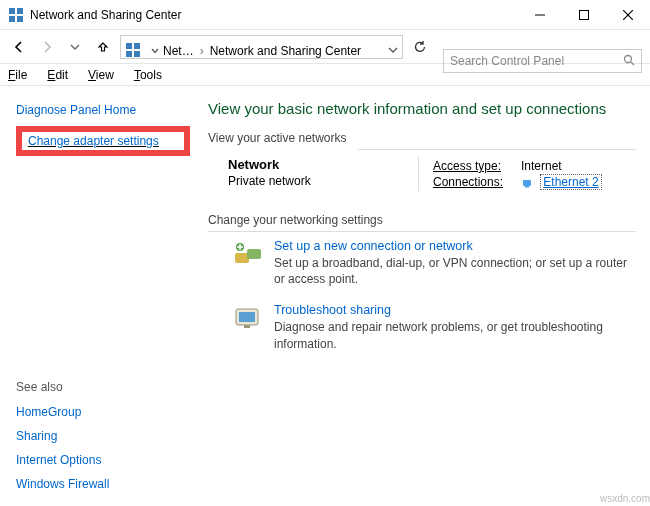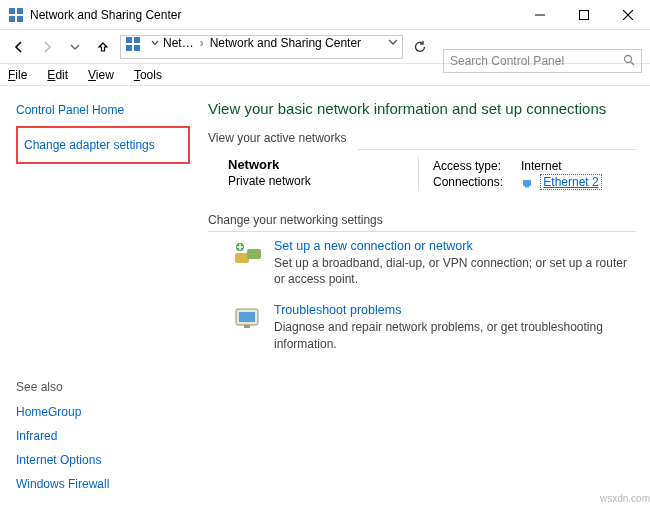--- a/index.html
+++ b/index.html
@@ -6,48 +6,48 @@
     body { font-family: "Segoe UI", Tahoma, sans-serif; font-size: 12px; color: #000; background: #fff; width: 650px; height: 506px; overflow: hidden; }
     .titlebar { height: 30px; display: flex; align-items: center; padding-left: 8px; border-bottom: 1px solid #e5e5e5; }
     .titlebar-icon { width: 16px; height: 16px; margin-right: 6px; display:inline-flex; align-items:center; justify-content:center; }
     .titlebar-title { flex: 1; font-size: 12px; }
     .winbtns { display: flex; }
     .winbtn { width: 44px; height: 30px; display: flex; align-items: center; justify-content: center; }
     .winbtn svg { width: 10px; height: 10px; }
     .toolbar { height: 34px; display: flex; align-items: center; padding: 0 8px; gap: 6px; border-bottom: 1px solid #e5e5e5; }
     .navbtn { width: 22px; height: 22px; display:flex; align-items:center; justify-content:center; color:#777; }
     .navbtn.enabled { color:#000; }
-    .addr { flex: 1; display:flex; align-items:flex-start; height:24px; border:1px solid #ccc; padding:0 4px; gap:4px; }
+    .addr { flex: 1; display:flex; align-items:flex-end; height:24px; border:1px solid #ccc; padding:0 4px; gap:4px; }
     .addr .crumb { color:#000; cursor:default; }
     .addr .sep { color:#777; padding:0 2px; }
     .addr-spacer { flex:1; }
     .refresh { width:22px; height:22px; display:flex; align-items:center; justify-content:center; }
     .search { width: 199px; height:24px; border:1px solid #ccc; display:flex; align-items:center; padding:0 6px; color:#888; margin-left:6px;margin-top:29px; }
     .search-text { flex:1; }
     .menubar { height: 22px; display:flex; align-items:center; padding: 2px 8px; gap: 20px; border-bottom: 1px solid #e5e5e5; }
     .menubar-item { font-size:12px; }
     .underline { text-decoration: underline; }
     .main { display:flex; height: calc(506px - 30px - 34px - 22px); }
     .sidebar { width: 200px; padding: 12px 10px 10px 16px; display:flex; flex-direction:column; }
     .side-link { color:#0066cc; font-size:12px; margin: 5px 0; cursor:pointer; }
-    .highlight-box { border: 2px solid #ef4444; padding: 10px 6px; margin: 4px 0; }
+    .highlight-box { border: 6px solid #ef4444; padding: 2px 6px; margin: 4px 0; text-decoration: underline; }
     .side-spacer { flex:1; }
     .see-also { color:#555; font-size:12px; margin-top:auto; margin-bottom:6px; }
     .content { flex:1; padding: 14px 14px 16px 8px; position:relative; }
     .page-title { color:#0a5a2a; font-size:15px; margin-bottom: 14px; }
     .section-head { font-size:12px; color:#444; padding-bottom:2px; position:relative; margin-bottom:10px; }
     .section-head::after { content:""; position:absolute; left:0; right:0; bottom:-3px; height:1px; background:#ddd; }
     .section-head.first::after { left:150px; }
     .netbox { display:flex; margin: 10px 0 22px 20px; }
     .netleft { width: 190px; }
     .netname { font-weight:bold; font-size:13px; }
     .nettype { font-size:12px; margin-top:2px; }
     .netright { padding-left:14px; border-left:1px solid #ddd; }
     .kv { display:flex; font-size:12px; margin:2px 0; }
-    .kv .k { width: 88px; }
+    .kv .k { width: 88px; text-decoration: underline; }
     .kv .v { }
     .conn-link { color:#0066cc; text-decoration:underline; border:1px dotted #666; padding:0 2px; }
     .conn-icon { width:12px; height:12px; display:inline-block; margin-right:4px; vertical-align:middle; }
     .task { display:flex; margin: 8px 0 16px 24px; }
     .task-icon { width:32px; height:32px; margin-right:10px; flex-shrink:0; display:flex; align-items:center; justify-content:center; }
     .task-body { }
     .task-title { color:#0066cc; font-size:12.5px; cursor:pointer; }
     .task-desc { font-size:12px; color:#444; margin-top:2px; line-height:1.35; max-width:360px; }
     .watermark { position:absolute; bottom:2px; right:0; font-size:10px; color:#bbb; }
   </style>
@@ -145,28 +145,28 @@
 <div class="menubar">
   <span class="menubar-item"><span class="underline">F</span><span></span>ile</span>
   <span class="menubar-item"><span class="underline">E</span>dit</span>
   <span class="menubar-item"><span class="underline">V</span>iew</span>
   <span class="menubar-item"><span class="underline">T</span>ools</span>
 </div>
 
 <div class="main">
 
   <div class="sidebar">
-    <div class="side-link">Control Panel Home</div>
+    <div class="side-link">Diagnose Panel Home</div>
     <div class="highlight-box">
       <div class="side-link" style="margin:0">Change adapter settings</div>
     </div>
     <div class="side-spacer"></div>
     <div class="see-also">See also</div>
     <div class="side-link">HomeGroup</div>
-    <div class="side-link">Infrared</div>
+    <div class="side-link">Sharing</div>
     <div class="side-link">Internet Options</div>
     <div class="side-link">Windows Firewall</div>
   </div>
 
   <div class="content">
     <div class="page-title">View your basic network information and set up connections</div>
 
     <div class="section-head first">View your active networks</div>
 
     <div class="netbox">
@@ -213,20 +213,20 @@
 
     <div class="task">
       <div class="task-icon">
         <svg viewBox="0 0 32 32">
             <rect x="4" y="6" width="22" height="16" rx="2" fill="#e9e6d9" stroke="#9a9577"></rect>
             <rect x="7" y="9" width="16" height="10" fill="#5a9fd4"></rect>
             <rect x="12" y="22" width="6" height="3" fill="#9a9577"></rect>
           </svg>
       </div>
       <div class="task-body">
-        <div class="task-title">Troubleshoot problems</div>
+        <div class="task-title">Troubleshoot sharing</div>
         <div class="task-desc">Diagnose and repair network problems, or get troubleshooting information.</div>
       </div>
     </div>
 
     <div class="watermark">wsxdn.com</div>
   </div>
 </div>
 
 </body></html>

